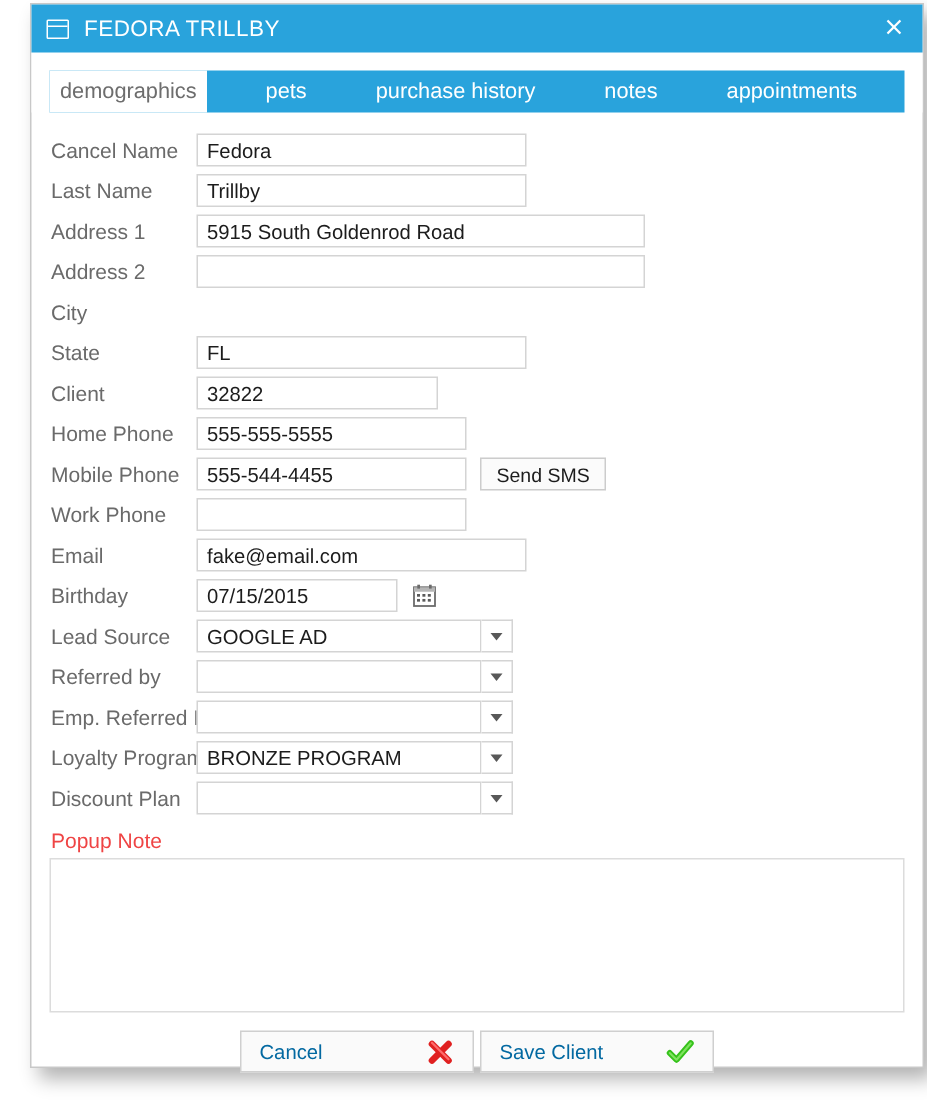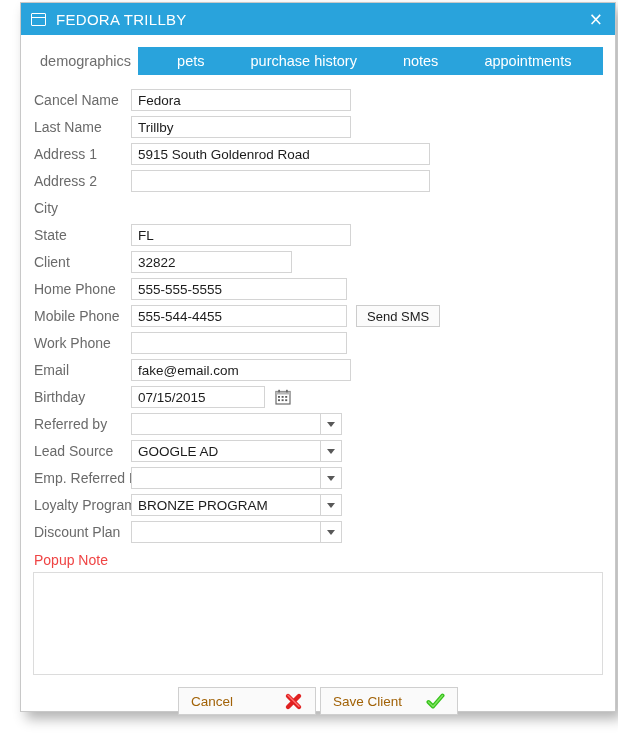--- a/index.html
+++ b/index.html
@@ -124,21 +124,21 @@
     color: #1c1c1c;
     font-size: 13.5px;
     overflow: hidden;
     white-space: nowrap;
   }
 
   
   .w-name   { width: 220px; }
   .w-addr   { width: 299px; }
   .w-postal { width: 161px; }
-  .w-phone  { width: 216px; }
+  .w-phone  { width: 180px; }
   .w-email  { width: 220px; }
   .w-bday   { width: 134px; }
   .w-combo  { width: 190px; }
 
   .combo-wrap {
     display: flex;
     align-items: center;
   }
   .combo-arrow {
     width: 21px;
@@ -198,31 +198,31 @@
   }
 
   
   .btnrow {
     margin-top: 12px;
     display: flex;
     justify-content: center;
     gap: 4px;
   }
   .btn {
-    width: 138px;
+    width: 156px;
     height: 28px;
     border: 1px solid #cfcfcf;
     background: #fafafa;
     display: flex;
     align-items: center;
     justify-content: space-between;
     padding: 0 12px;
     box-sizing: border-box;
     font-size: 13.5px;
-    color: #a16207;
+    color: #0369a1;
     cursor: pointer;
   }
   .btn .ico { width: 19px; height: 19px; flex: 0 0 auto; }
 </style>
 </head>
 <body>
 
 <div class="window">
 
   <div class="titlebar">
@@ -315,33 +315,33 @@
             <rect x="10.2" y="7" width="2" height="1.8"></rect>
             <rect x="3" y="10.3" width="2" height="1.8"></rect>
             <rect x="6.6" y="10.3" width="2" height="1.8"></rect>
             <rect x="10.2" y="10.3" width="2" height="1.8"></rect>
           </g>
         </svg>
       </span>
     </div>
 
     <div class="row">
+      <div class="lbl">Lead Source</div>
+      <div class="combo-wrap">
+        <div class="fld w-combo">GOOGLE AD</div>
+        <div class="combo-arrow">
+            <i></i>
+          </div>
+      </div>
+    </div>
+
+    <div class="row">
       <div class="lbl">Referred by</div>
       <div class="combo-wrap">
         <div class="fld w-combo"></div>
-        <div class="combo-arrow">
-            <i></i>
-          </div>
-      </div>
-    </div>
-
-    <div class="row">
-      <div class="lbl">Lead Source</div>
-      <div class="combo-wrap">
-        <div class="fld w-combo">GOOGLE AD</div>
         <div class="combo-arrow">
             <i></i>
           </div>
       </div>
     </div>
 
     <div class="row">
       <div class="lbl">Emp. Referred By</div>
       <div class="combo-wrap">
         <div class="fld w-combo"></div>

